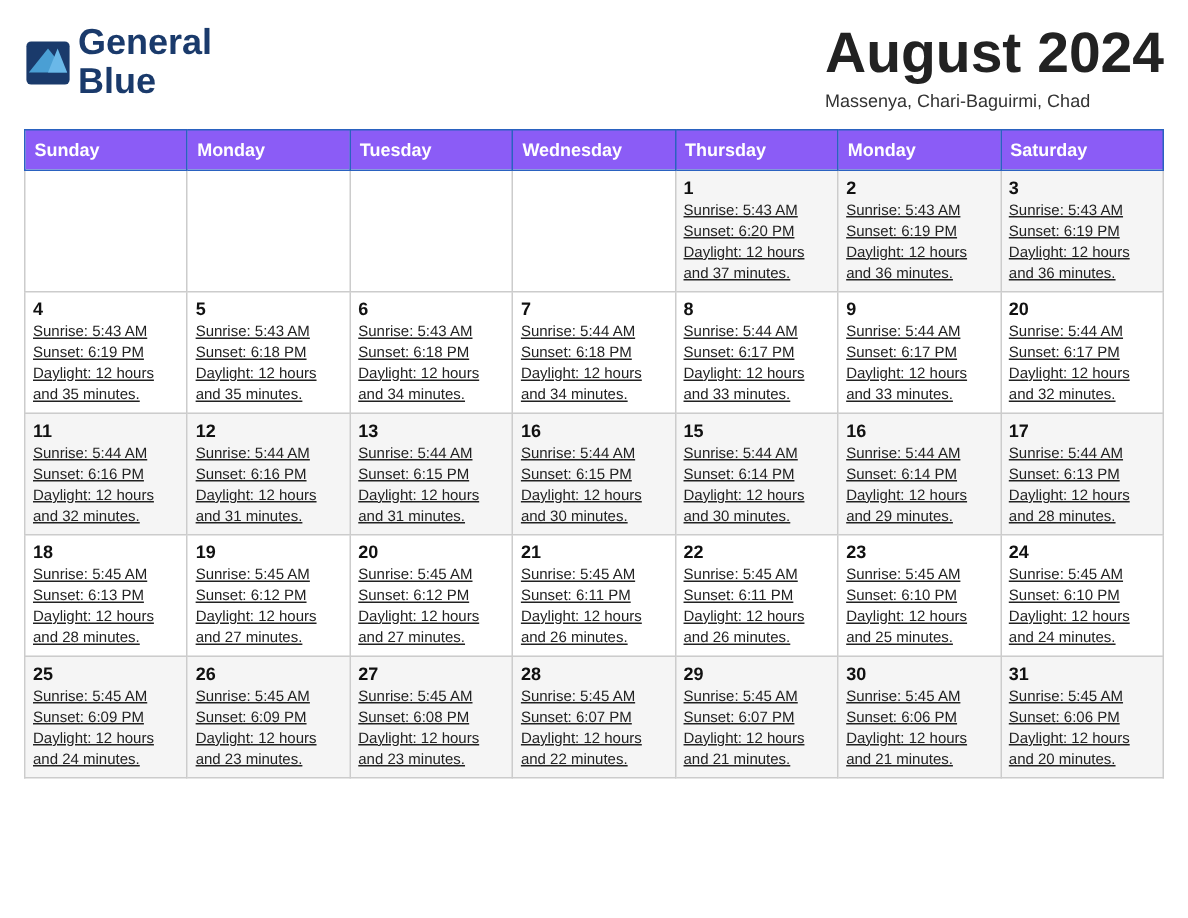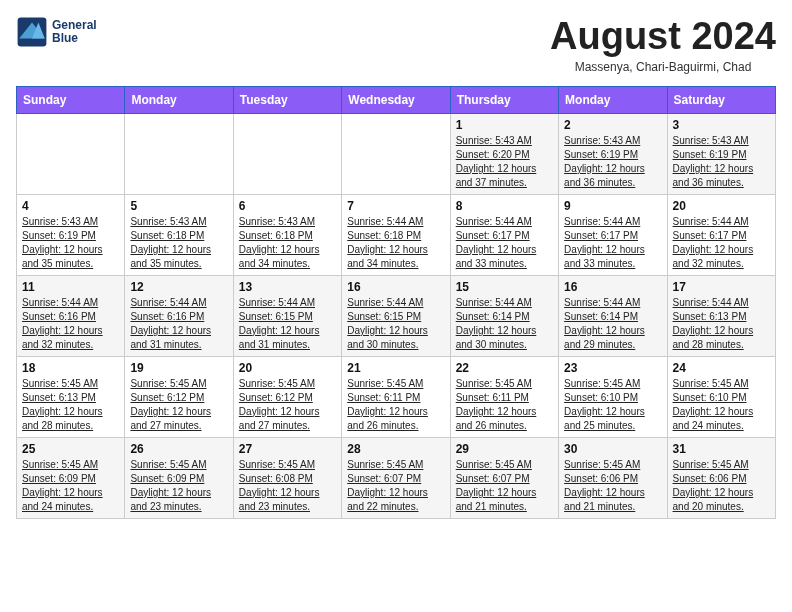--- a/index.html
+++ b/index.html
@@ -15,31 +15,31 @@
       justify-content: space-between;
       align-items: flex-start;
       margin-bottom: 12px;
     }
     .logo {
       display: flex;
       align-items: center;
       gap: 4px;
     }
     .logo-text {
-      font-size: 12px;
+      font-size: 24px;
       font-weight: bold;
       color: #1a3a6b;
       line-height: 1.1;
     }
     .logo-icon {
       width: 32px;
       height: 32px;
     }
     .title-area {
-      text-align: center;
+      text-align: left;
     }
     .month-title {
       font-size: 38px;
       font-weight: bold;
       color: #222;
       line-height: 1.1;
     }
     .location-title {
       font-size: 12px;
       color: #333;

